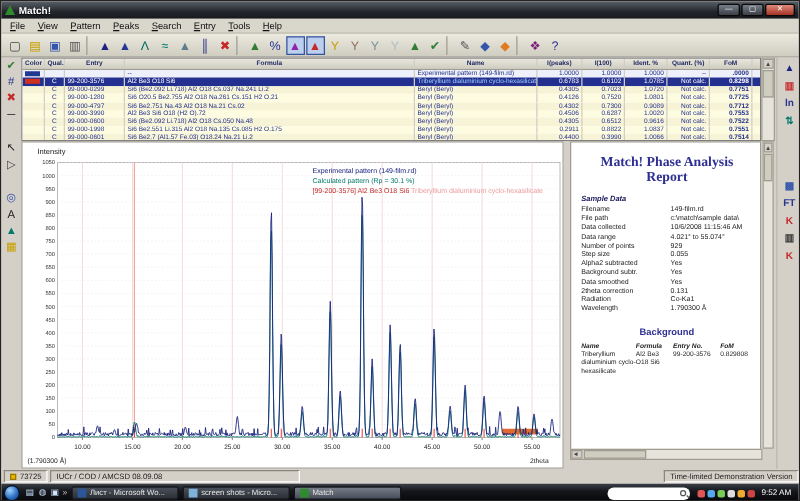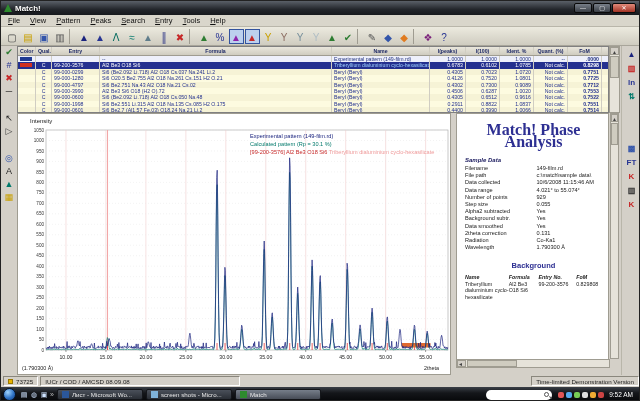--- a/index.html
+++ b/index.html
@@ -41,21 +41,21 @@
   
   #tbl-scroll{position:absolute;left:608px;top:45px;width:11px;height:67px;background:#e6e3da;border:1px solid #9f9c91;font-size:5px;text-align:center;color:#444;}
   .sb-btn{height:8px;line-height:8px;background:#d4d0c8;border:1px solid #9f9c91;}
   .sb-thumb{height:22px;background:#cfccc0;border:1px solid #9f9c91;margin-top:1px;}
   
   #chartpanel{position:absolute;left:16px;top:112px;width:434px;height:262px;background:#fff;border:1px solid #9f9c91;}
   
   #splitter{position:absolute;left:450px;top:112px;width:5px;height:262px;background:#d4d0c8;}
   
   #report{position:absolute;left:455px;top:112px;width:153px;height:254px;background:#fff;border:1px solid #9f9c91;overflow:hidden;padding:6px 6px 0 8px;}
-  #rep-title{font-family:"Liberation Serif",serif;font-size:16px;font-weight:bold;color:#2d2f92;text-align:center;line-height:12px;margin-top:4px;}
+  #rep-title{font-family:"Liberation Serif",serif;font-size:11px;font-weight:bold;color:#2d2f92;text-align:center;line-height:12px;margin-top:4px;}
   #rep-sample{font-size:7.5px;font-weight:bold;color:#2d2f92;text-align:center;margin-top:10px;}
   .rep-sec{font-size:6px;font-weight:bold;font-style:italic;color:#1a1a5e;margin:9px 0 2px 0;}
   .rep-row{display:flex;font-size:5.6px;line-height:7.2px;color:#222;}
   .rep-row .lab{width:72px;}
   .rep-row .val{width:66px;}
   #rep-cand-title{font-size:7.5px;font-weight:bold;color:#2d2f92;text-align:center;margin:10px 0 4px 0;}
   .cand-hdr,.cand-row{display:flex;font-size:5.3px;line-height:6.5px;color:#222;}
   .cand-hdr{font-style:italic;font-weight:bold;}
   .cc1{width:44px;}.cc2{width:30px;}.cc3{width:38px;}.cc4{width:26px;}
   #rep-vscroll{position:absolute;left:609px;top:112px;width:9px;height:246px;background:#e6e3da;border:1px solid #9f9c91;font-size:5px;text-align:center;color:#444;}
@@ -379,20 +379,21 @@
         <text x="406" y="256" font-size="5.4" fill="#222">2theta</text>
         <text x="232" y="24" font-size="5.6" fill="#1a237e">Experimental pattern (149-film.rd)</text>
         <text x="232" y="32" font-size="5.6" fill="#00796b">Calculated pattern (Rp = 30.1 %)</text>
         <text x="232" y="40" font-size="5.6" fill="#c62828">[99-200-3576] Al2 Be3 O18 Si6 <tspan fill="#ef9a9a">Triberyllium dialuminium cyclo-hexasilicate</tspan></text>
       </svg></div>
   <div id="splitter"></div>
 
   <div id="report">
     <div id="rep-title">
       <div>Match! Phase Analysis</div>
+      <div>Report</div>
     </div>
     <div class="rep-sec">Sample Data</div>
     <div id="rep-fields">
         <div class="rep-row">
           <span class="lab">Filename</span>
           <span class="val">149-film.rd</span>
         </div>
         <div class="rep-row">
           <span class="lab">File path</span>
           <span class="val">c:\match\sample data\</span>

